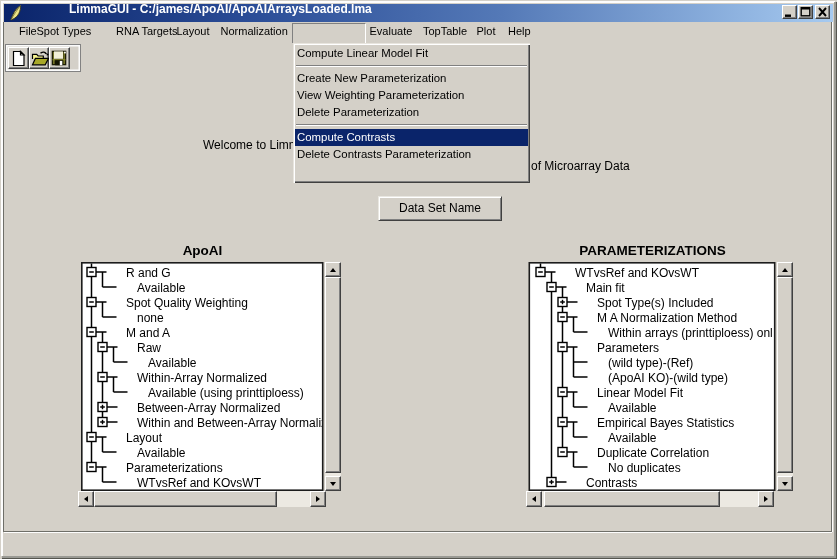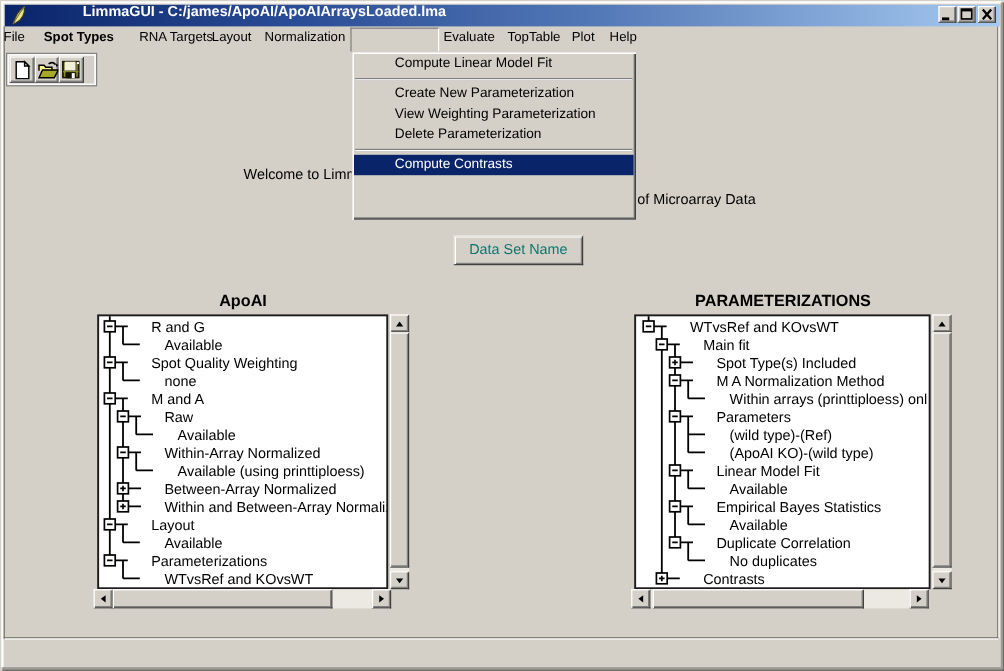--- a/index.html
+++ b/index.html
@@ -18,37 +18,37 @@
 
 .tbframe{position:absolute;left:4.5px;top:44px;width:76.5px;height:28px;
  border:1px solid #828282;box-shadow:inset 0 0 0 1.5px #fbfbfb;box-sizing:border-box;}
 .tbtn{position:absolute;top:46.5px;width:20.5px;height:22px;background:#d4d0c8;
  border:1px solid;border-color:#fff #404040 #404040 #fff;box-shadow:inset -1px -1px 0 #808080;box-sizing:border-box;}
 .tbtn svg{position:absolute;left:1px;top:2px;}
 
 #ddmenu{position:absolute;left:293px;top:43px;width:237px;height:140px;background:#d4d0c8;
  box-shadow:inset 1px 1px 0 #e8e5de,inset 2px 2px 0 #ffffff,inset -1px -1px 0 #404040,inset -2px -2px 0 #808080;
  padding:2px;box-sizing:border-box;z-index:50;}
-.mitem{height:17px;line-height:17px;font-size:11.4px;color:#000;padding-left:34px;white-space:pre;}
+.mitem{height:17px;line-height:17px;font-size:11.4px;color:#000;padding-left:2px;white-space:pre;}
 .mitem.hi{background:#0a246a;color:#fff;}
 .msep{height:8px;position:relative;}
 .msep div{position:absolute;left:1px;right:1px;top:3px;height:1px;background:#808080;border-bottom:1px solid #fff;}
 
 .sb{position:absolute;background:#ece9e2;}
 .sbtn,.sthumb{position:absolute;background:#d4d0c8;border:1px solid;border-color:#fff #404040 #404040 #fff;
  box-shadow:inset -1px -1px 0 #808080;box-sizing:border-box;}
 .tri{position:absolute;width:0;height:0;left:50%;top:50%;}
 .tri-up{border-left:3.5px solid transparent;border-right:3.5px solid transparent;border-bottom:4px solid #000;margin:-2px 0 0 -3.5px;}
 .tri-dn{border-left:3.5px solid transparent;border-right:3.5px solid transparent;border-top:4px solid #000;margin:-2px 0 0 -3.5px;}
 .tri-lf{border-top:3.5px solid transparent;border-bottom:3.5px solid transparent;border-right:4px solid #000;margin:-3.5px 0 0 -2px;}
 .tri-rt{border-top:3.5px solid transparent;border-bottom:3.5px solid transparent;border-left:4px solid #000;margin:-3.5px 0 0 -2px;}
 
-#datasetbtn{position:absolute;left:378px;top:195.5px;width:108px;height:25px;background:#d4d0c8;
+#datasetbtn{position:absolute;left:378px;top:195.5px;width:124px;height:25px;background:#d4d0c8;
  border:1px solid;border-color:#e9e7e1 #404040 #404040 #e9e7e1;box-shadow:inset 1px 1px 0 #fff,inset -1px -1px 0 #808080;
- box-sizing:border-box;text-align:center;line-height:23px;font-size:12px;color:#0f766e;}
+ box-sizing:border-box;text-align:center;line-height:23px;font-size:12px;color:#000000;}
 .hdr{position:absolute;top:242.5px;font-size:13.5px;font-weight:bold;color:#000;text-align:center;}
 .wl{position:absolute;top:138px;font-size:12px;color:#000;white-space:pre;}
 .line{position:absolute;}
 </style></head>
 <body>
 
 <div class="line" style="left:1px;top:1px;width:834px;height:2px;background:#fdfdfd;"></div>
 <div class="line" style="left:1px;top:1px;width:2px;height:555px;background:#fdfdfd;"></div>
 <div class="line" style="left:834px;top:2px;width:2px;height:556px;background:#9a9a94;"></div>
 <div class="line" style="left:836px;top:2px;width:1px;height:557px;background:#55554f;"></div>
@@ -80,22 +80,22 @@
       <rect x="3.2" y="2.6" width="8.6" height="1.9" fill="#000"></rect>
     </svg>
   </div>
 <div class="wbtn" style="left:815px;">
     <svg width="15" height="14" viewBox="0 0 15 14">
       <path d="M4 3 L11 11 M11 3 L4 11" stroke="#000" stroke-width="1.9"></path>
     </svg>
   </div>
 
 <div id="lmbox"></div>
-<span class="mi" style="left:3px;">File</span>
-<span class="mi" style="left:36.5px;font-weight:bold;">Spot Types</span>
+<span class="mi" style="left:19px;">File</span>
+<span class="mi" style="left:36.5px;">Spot Types</span>
 <span class="mi" style="left:116px;">RNA Targets</span>
 <span class="mi" style="left:176.5px;">Layout</span>
 <span class="mi" style="left:220.5px;">Normalization</span>
 <span class="mi" style="left:299.5px;margin-top:36px;">Linear Model</span>
 <span class="mi" style="left:369.5px;">Evaluate</span>
 <span class="mi" style="left:423px;">TopTable</span>
 <span class="mi" style="left:476.5px;">Plot</span>
 <span class="mi" style="left:508px;">Help</span>
 
 <div class="tbframe"></div>
@@ -313,13 +313,14 @@
 <div class="msep">
       <div></div>
     </div>
 <div class="mitem">Create New Parameterization</div>
 <div class="mitem">View Weighting Parameterization</div>
 <div class="mitem">Delete Parameterization</div>
 <div class="msep">
       <div></div>
     </div>
 <div class="mitem hi">Compute Contrasts</div>
+<div class="mitem">Delete Contrasts Parameterization</div>
 </div>
 
 </body></html>

